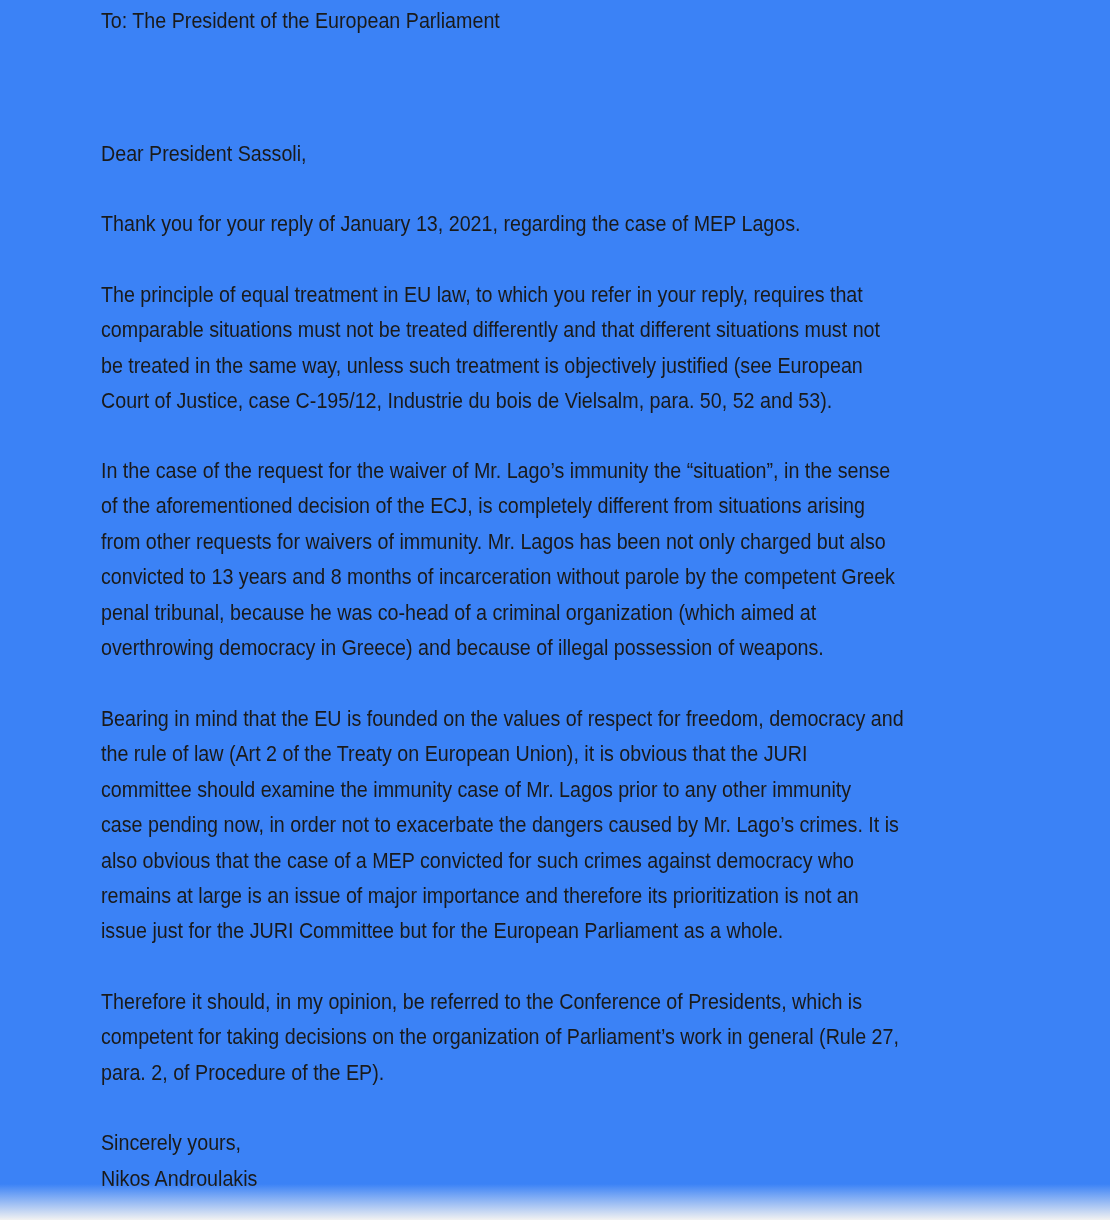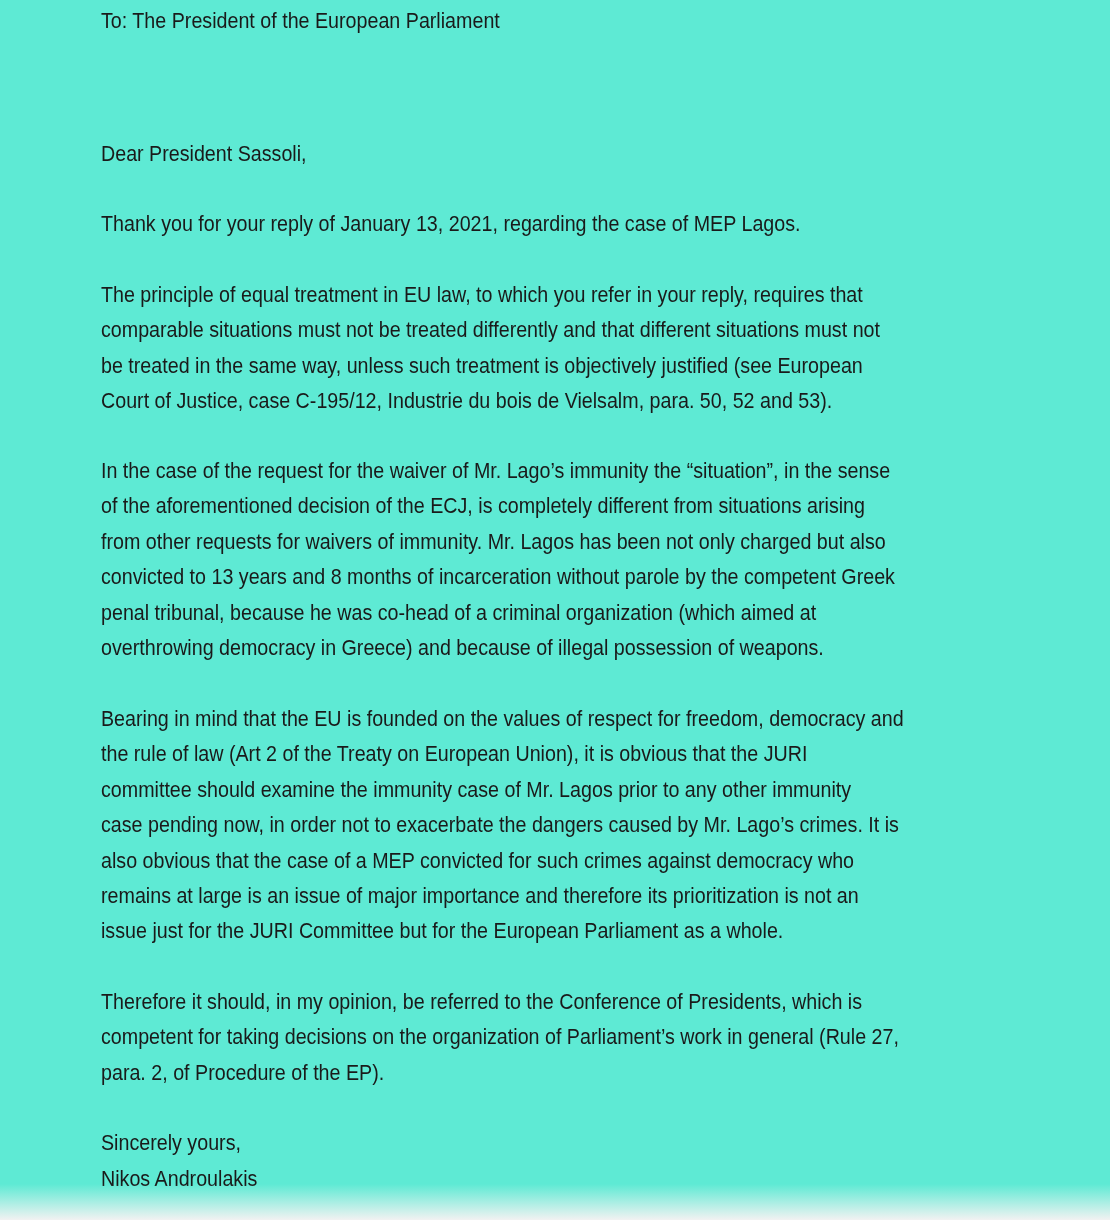--- a/index.html
+++ b/index.html
@@ -13,21 +13,21 @@
       position: relative;
       overflow: hidden;
       font-family: "Liberation Sans", sans-serif;
       color: #1a1a1a;
     }
     .page {
       position: absolute;
       left: 0; top: 0;
       width: 1110px;
       height: 1220px;
-      background: #5eead4;
+      background: #3b82f6;
     }
     .bottom-fade {
       position: absolute;
       left: 0; right: 0; bottom: 0;
       height: 36px;
       background: linear-gradient(to bottom, rgba(240,240,240,0) 0%, #f2f2f2 100%);
     }
     .line {
       position: absolute;
       left: 101px;

